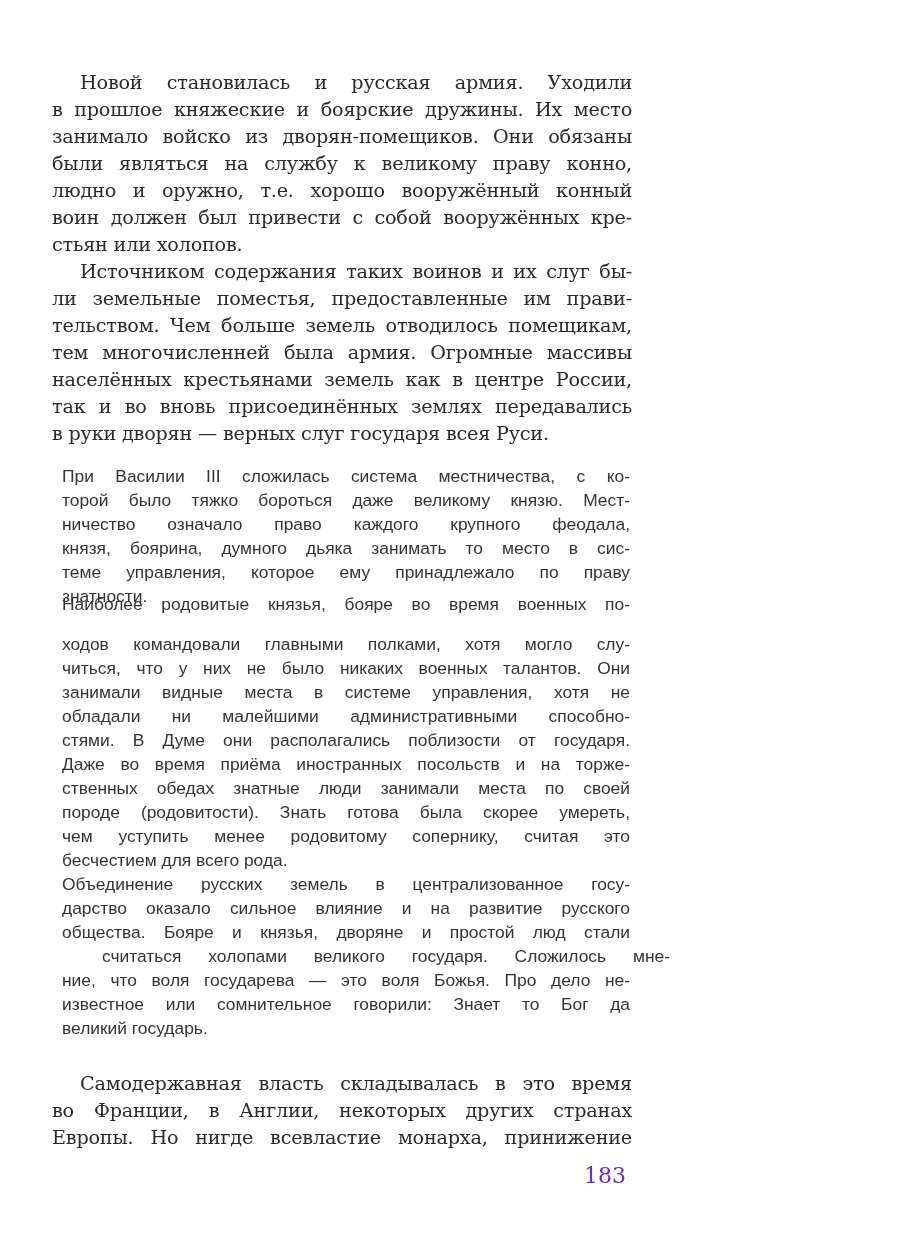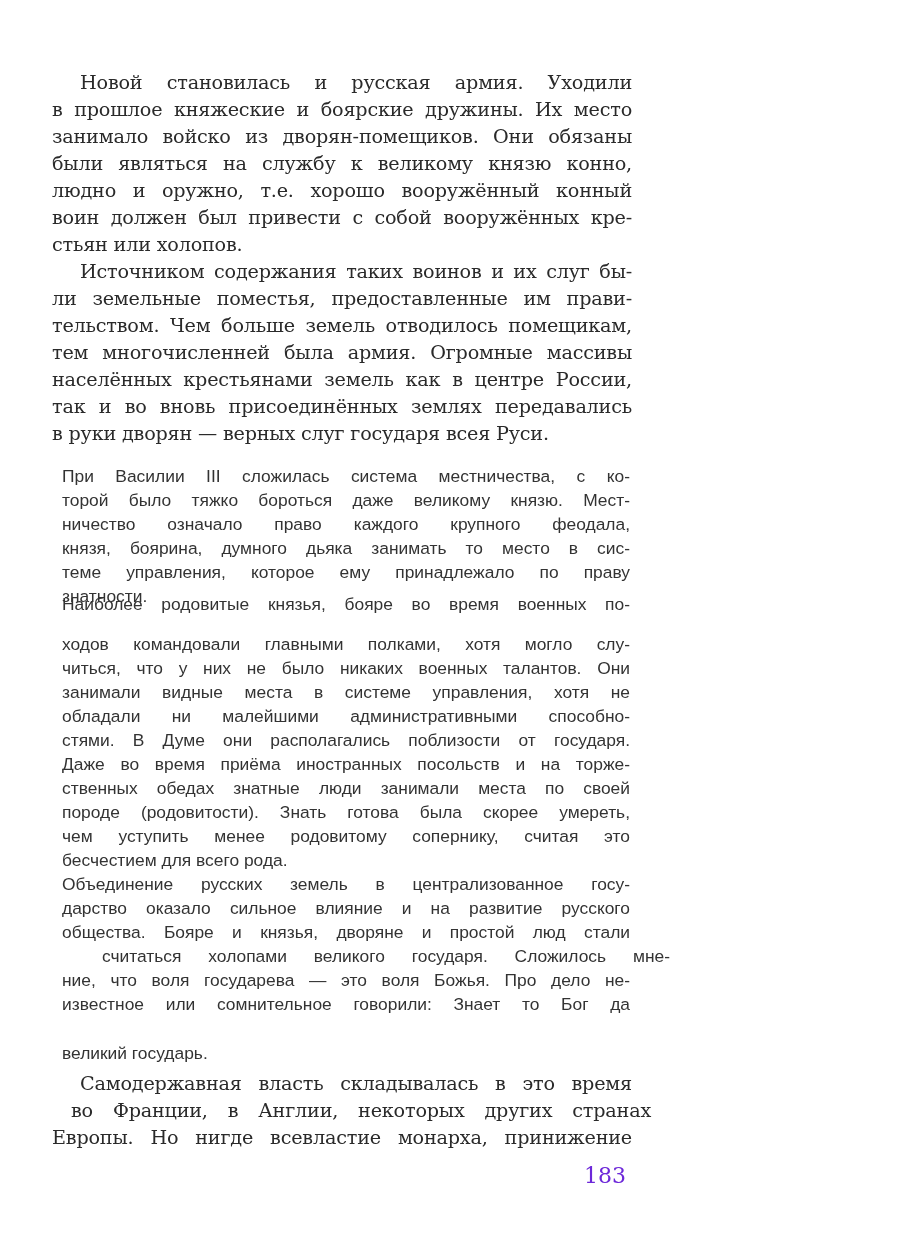--- a/index.html
+++ b/index.html
@@ -16,21 +16,21 @@
 </style>
 </head>
 <body>
 
 <div class="main serif">
 
   <div>
     <div class="line j" style="top:69px; padding-left:28px; width:552px;"><span>Новой становилась и </span><span class="it">русская армия</span><span>. Уходили</span></div>
     <div class="line j" style="top:96px;">в прошлое княжеские и боярские дружины. Их место</div>
     <div class="line j" style="top:123px;">занимало войско из дворян-помещиков. Они обязаны</div>
-    <div class="line j" style="top:150px;"><span>были являться на службу к великому князю </span><span class="it">конно,</span></div>
+    <div class="line j" style="top:150px;"><span>были являться на службу к великому праву </span><span class="it">конно,</span></div>
     <div class="line j" style="top:177px;"><span class="it">людно и оружно</span><span>, т.е. хорошо вооружённый конный</span></div>
     <div class="line j" style="top:204px;">воин должен был привести с собой вооружённых кре-</div>
     <div class="line l" style="top:231px;">стьян или холопов.</div>
   </div>
 
   <div>
     <div class="line j" style="top:258px; padding-left:28px; width:552px;">Источником содержания таких воинов и их слуг бы-</div>
     <div class="line j" style="top:285px;">ли земельные поместья, предоставленные им прави-</div>
     <div class="line j" style="top:312px;">тельством. Чем больше земель отводилось помещикам,</div>
     <div class="line j" style="top:339px;">тем многочисленней была армия. Огромные массивы</div>
@@ -65,25 +65,25 @@
     <div class="line l" style="top:848px;">бесчестием для всего рода.</div>
   </div>
 
   <div>
     <div class="line j" style="top:872px;">Объединение русских земель в централизованное госу-</div>
     <div class="line j" style="top:896px;">дарство оказало сильное влияние и на развитие русского</div>
     <div class="line j" style="top:920px;">общества. Бояре и князья, дворяне и простой люд стали</div>
     <div class="line j" style="top:944px;margin-left:40px;">считаться холопами великого государя. Сложилось мне-</div>
     <div class="line j" style="top:968px;">ние, что воля государева — это воля Божья. Про дело не-</div>
     <div class="line j" style="top:992px;"><span>известное или сомнительное говорили: </span><span class="it">Знает то Бог да</span></div>
-    <div class="line l" style="top:1016px;margin-top:25px;"><span class="it">великий государь</span><span>.</span></div>
+    <div class="line l" style="top:1016px;"><span class="it">великий государь</span><span>.</span></div>
   </div>
 </div>
 
 <div class="main serif">
   <div>
     <div class="line j" style="top:1070px; padding-left:28px; width:552px;">Самодержавная власть складывалась в это время</div>
-    <div class="line j" style="top:1097px;margin-left:19px;">во Франции, в Англии, некоторых других странах</div>
+    <div class="line j" style="top:1097px;">во Франции, в Англии, некоторых других странах</div>
     <div class="line j" style="top:1124px;">Европы. Но нигде всевластие монарха, принижение</div>
   </div>
 </div>
 
 <div class="pagenum">183</div>
 
 </body></html>

